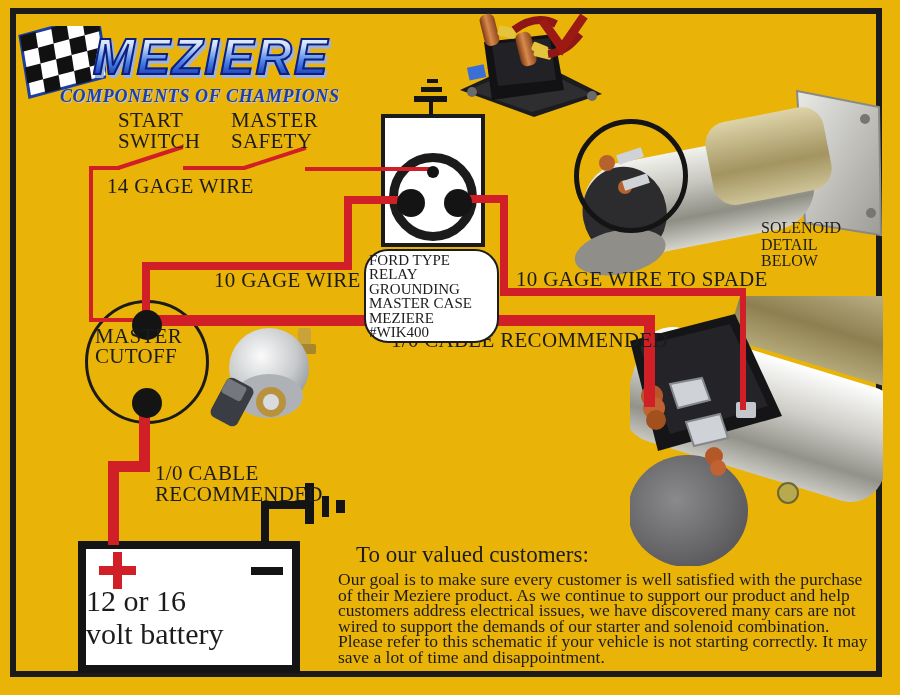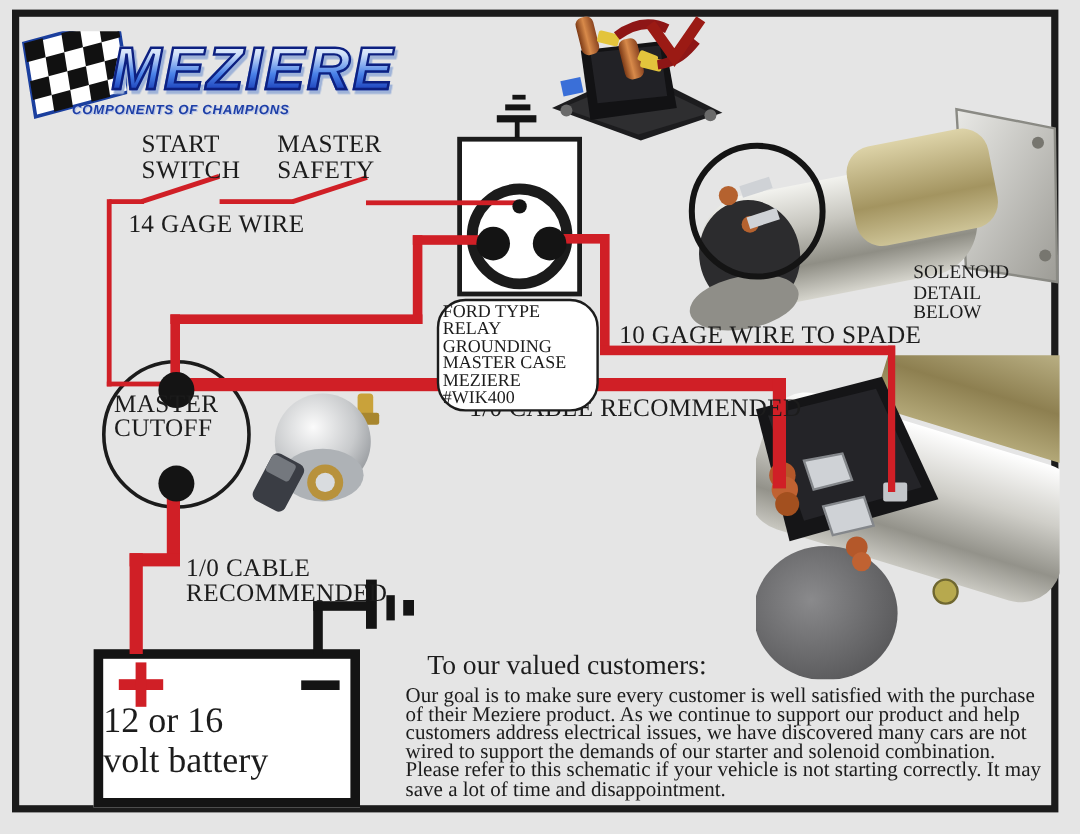--- a/index.html
+++ b/index.html
@@ -1,16 +1,16 @@
 <!DOCTYPE html>
 <html><head>
 <meta charset="utf-8">
 <style>
   html,body{margin:0;padding:0;background:#ffffff;}
-  .page{position:relative;width:900px;height:695px;background:#e5e5e5;overflow:hidden;
+  .page{position:relative;width:900px;height:695px;background:#eab308;overflow:hidden;
         font-family:"Liberation Serif","DejaVu Serif",serif;color:#1c1c1c;}
   .frame{position:absolute;left:10px;top:8px;width:860px;height:657px;border:6px solid #1b1b1b;z-index:0;}
   .abs{position:absolute;}
   .wire{position:absolute;background:#d01f26;z-index:3;}
   .wire.blk{background:#141414;}
   .blade{transform-origin:left center;}
   .circ{position:absolute;border-radius:50%;}
   .term{position:absolute;border-radius:50%;background:#141414;z-index:4;}
   .lbl{position:absolute;z-index:5;font-size:21px;line-height:21px;letter-spacing:0.3px;color:#1c1c1c;}
   .photo{position:absolute;z-index:1;}
@@ -18,22 +18,22 @@
           font-size:15px;line-height:14.4px;padding:2px 3px;}
   .brand{position:absolute;left:93px;top:28px;z-index:5;
          font-family:"Liberation Sans",sans-serif;font-style:italic;font-weight:900;
          font-size:50px;letter-spacing:2px;color:#2050c8;
          -webkit-text-stroke:2px #0d2080;filter:drop-shadow(2px 3px 0 #9fb3d8);}
   @supports ((-webkit-background-clip: text)) {
     .brand{background:linear-gradient(180deg,#ffffff 4%,#cfe0f8 30%,#4a82e8 58%,#0f2eae 88%);
            -webkit-background-clip:text;background-clip:text;-webkit-text-fill-color:transparent;}
   }
   .tagline{position:absolute;left:60px;top:86px;z-index:5;
-           font-family:Liberation Sans, sans-serif;font-style:italic;font-weight:900;
-           font-size:11px;letter-spacing:0.6px;color:#1d3ea6;
+           font-family:Liberation Serif, serif;font-style:italic;font-weight:900;
+           font-size:18px;letter-spacing:0.6px;color:#1d3ea6;
            text-shadow:1px 1px 0 #b9c6e8;}
   .letter-head{position:absolute;left:356px;top:542px;z-index:6;font-size:23px;}
   .letter{position:absolute;left:338px;top:572px;width:548px;z-index:6;
           font-size:17.5px;line-height:15.6px;}
   .bat-text{position:absolute;left:86px;top:584px;width:190px;z-index:5;
             font-size:30px;line-height:33px;}
   .gnd{position:absolute;background:#141414;z-index:3;}
 </style>
 </head>
 <body>
@@ -64,20 +64,21 @@
 
   <div class="lbl" style="left:118px;top:110px;">
     <div>START</div>
     <div>SWITCH</div>
   </div>
   <div class="lbl" style="left:231px;top:110px;">
     <div>MASTER</div>
     <div>SAFETY</div>
   </div>
   <div class="lbl" style="left:107px;top:176px;">14 GAGE WIRE</div>
+  <div class="lbl" style="left:214px;top:270px;">10 GAGE WIRE</div>
   <div class="lbl" style="left:516px;top:269px;">10 GAGE WIRE TO SPADE</div>
   <div class="lbl" style="left:391px;top:330px;">1/0 CABLE RECOMMENDED</div>
   <div class="lbl" style="left:155px;top:431px;margin-top:32px;">
     <div>1/0 CABLE</div>
     <div>RECOMMENDED</div>
   </div>
 
   <div class="wire" style="left:91px;top:166px;width:29px;height:4px;"></div>
   <div class="wire blade" style="left:118px;top:166px;width:68px;height:4px;transform:rotate(-18deg);"></div>
   <div class="wire" style="left:183px;top:166px;width:62px;height:4px;"></div>

